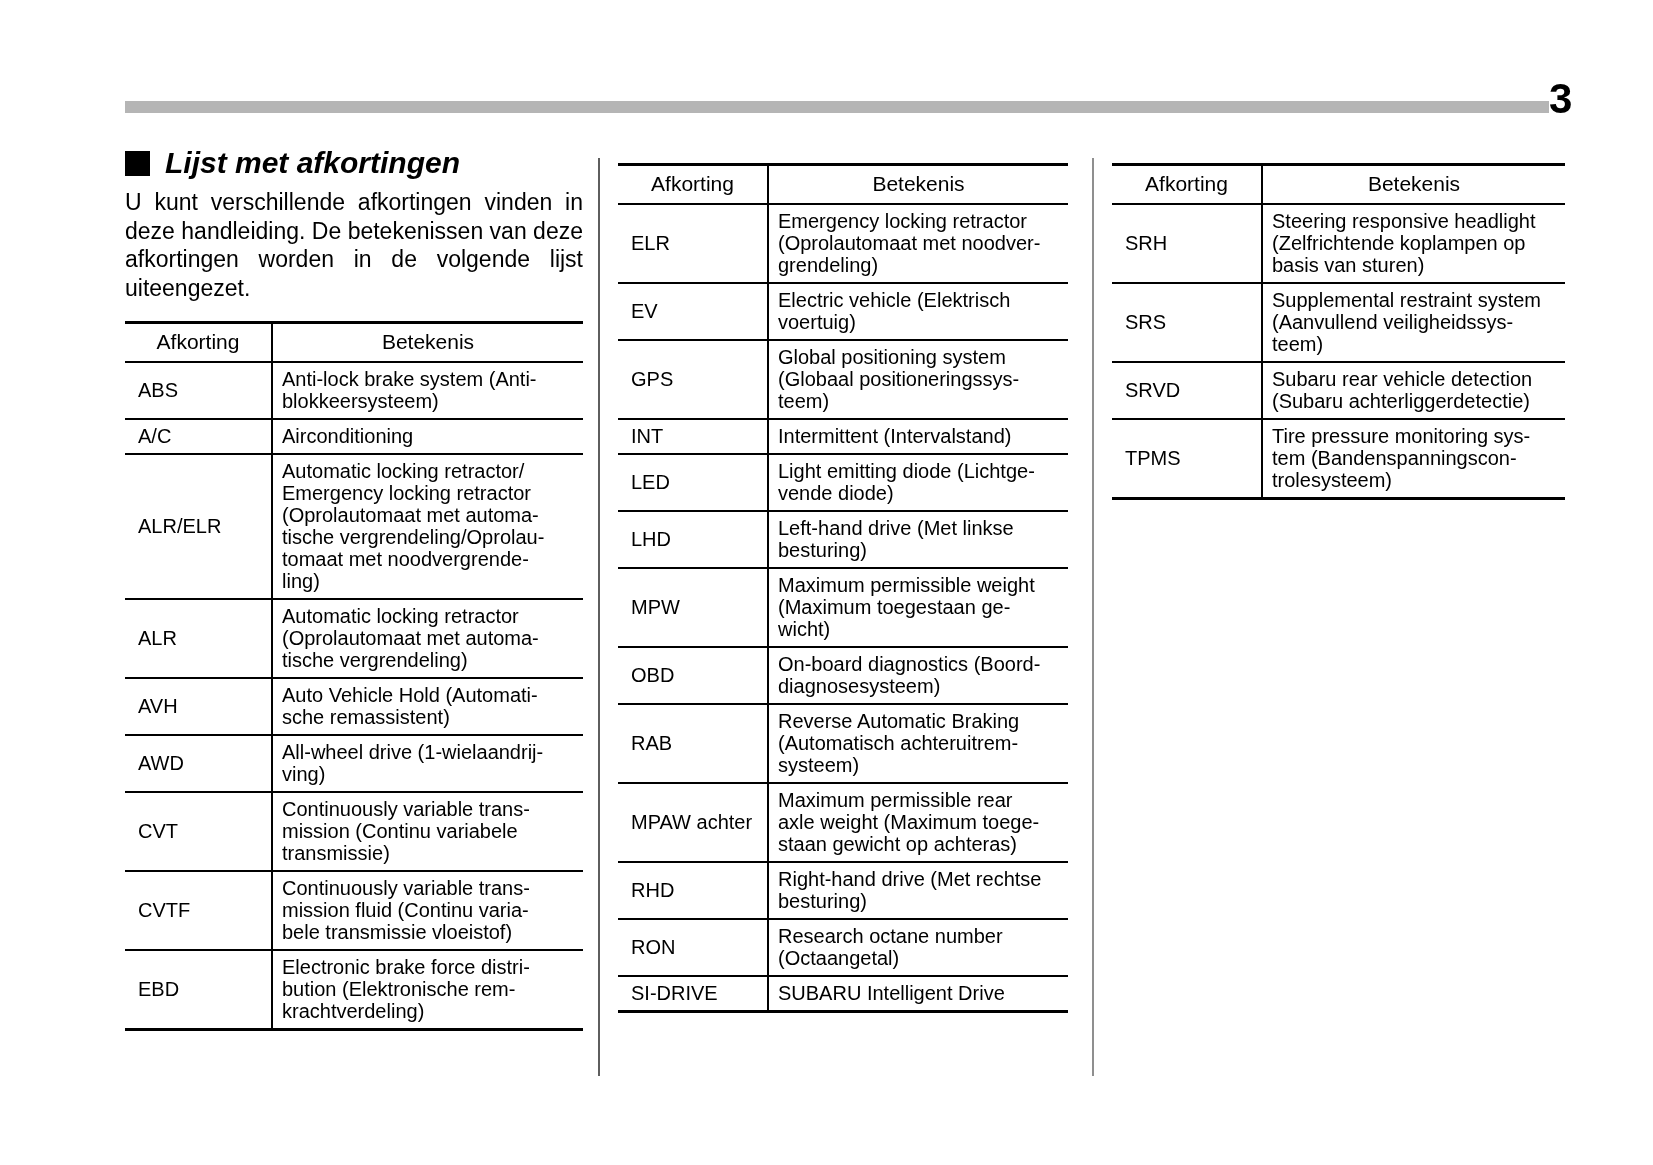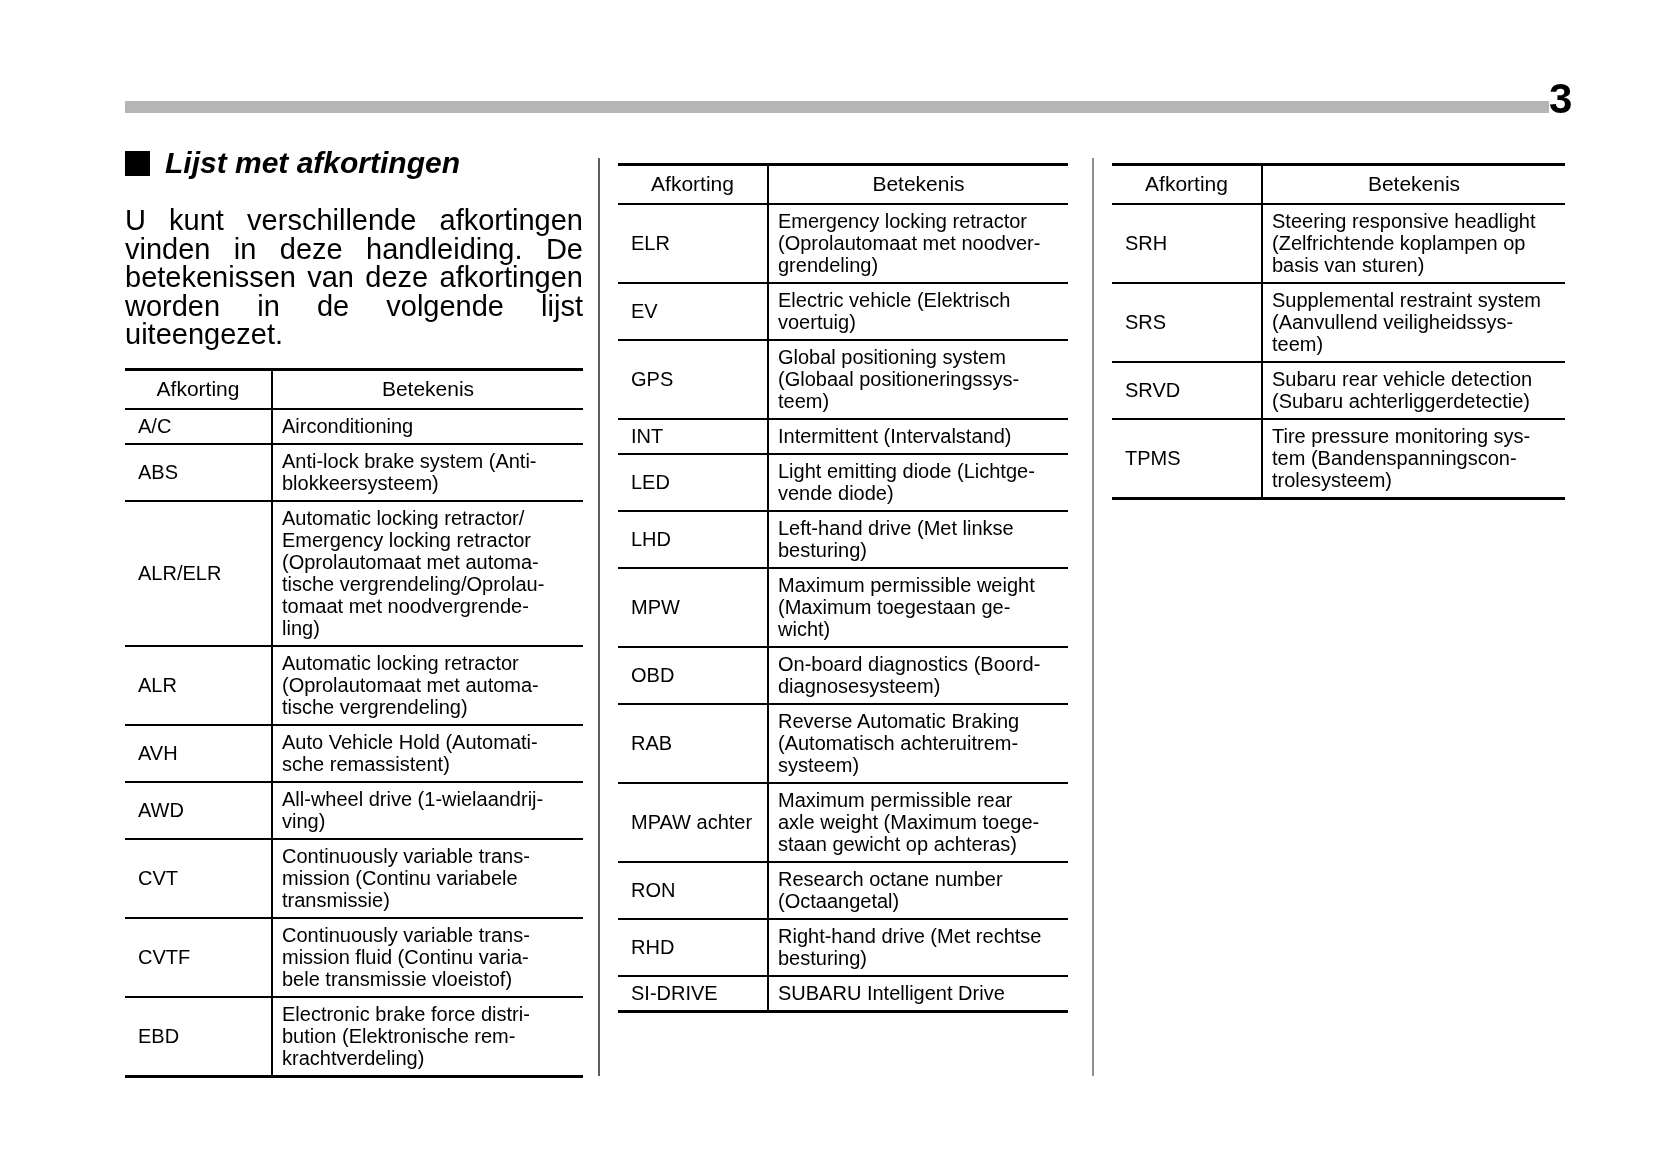--- a/index.html
+++ b/index.html
@@ -17,21 +17,21 @@
     background:#b5b5b5;
   }
   .page-number{
     position:absolute;left:1549px;top:78px;
     font-size:42px;font-weight:bold;line-height:1;
   }
   
   .col1{position:absolute;left:125px;top:146px;width:458px;}
   .heading{display:flex;align-items:center;font-size:30px;font-weight:bold;line-height:34px;font-style:italic;}
   .heading .square{flex:0 0 auto;width:25px;height:25px;background:#000;margin-right:15px;}
-  .intro{margin-top:26px;font-size:29px;line-height:28.5px;text-align:justify;}
+  .intro{margin-top:8px;font-size:23px;line-height:28.5px;text-align:justify;}
   
   table.abbrev{
     border-collapse:collapse;table-layout:fixed;
     border-top:3px solid #000;border-bottom:3px solid #000;
   }
   table.abbrev th{
     font-weight:normal;font-size:21px;text-align:center;
     border-bottom:2px solid #000;padding:6px 0 7px 0;
   }
   table.abbrev td{
@@ -72,27 +72,27 @@
           <col>
         </colgroup>
       <thead>
         <tr>
           <th class="abbr">Afkorting</th>
           <th>Betekenis</th>
         </tr>
       </thead>
       <tbody>
           <tr>
-            <td class="abbr">A/C</td>
-            <td class="meaning">Airconditioning</td>
-          </tr>
-          <tr>
             <td class="abbr">ABS</td>
             <td class="meaning">Anti-lock brake system (Anti-
 blokkeersysteem)</td>
+          </tr>
+          <tr>
+            <td class="abbr">A/C</td>
+            <td class="meaning">Airconditioning</td>
           </tr>
           <tr>
             <td class="abbr">ALR/ELR</td>
             <td class="meaning">Automatic locking retractor/
 Emergency locking retractor
 (Oprolautomaat met automa-
 tische vergrendeling/Oprolau-
 tomaat met noodvergrende-
 ling)</td>
           </tr>
@@ -197,28 +197,28 @@
 (Automatisch achteruitrem-
 systeem)</td>
         </tr>
         <tr>
           <td class="abbr">MPAW achter</td>
           <td class="meaning">Maximum permissible rear
 axle weight (Maximum toege-
 staan gewicht op achteras)</td>
         </tr>
         <tr>
+          <td class="abbr">RHD</td>
+          <td class="meaning">Right-hand drive (Met rechtse
+besturing)</td>
+        </tr>
+        <tr>
           <td class="abbr">RON</td>
           <td class="meaning">Research octane number
 (Octaangetal)</td>
-        </tr>
-        <tr>
-          <td class="abbr">RHD</td>
-          <td class="meaning">Right-hand drive (Met rechtse
-besturing)</td>
         </tr>
         <tr>
           <td class="abbr">SI-DRIVE</td>
           <td class="meaning">SUBARU Intelligent Drive</td>
         </tr>
       </tbody>
   </table>
 
   <table class="abbrev" id="table3">
     <colgroup>

